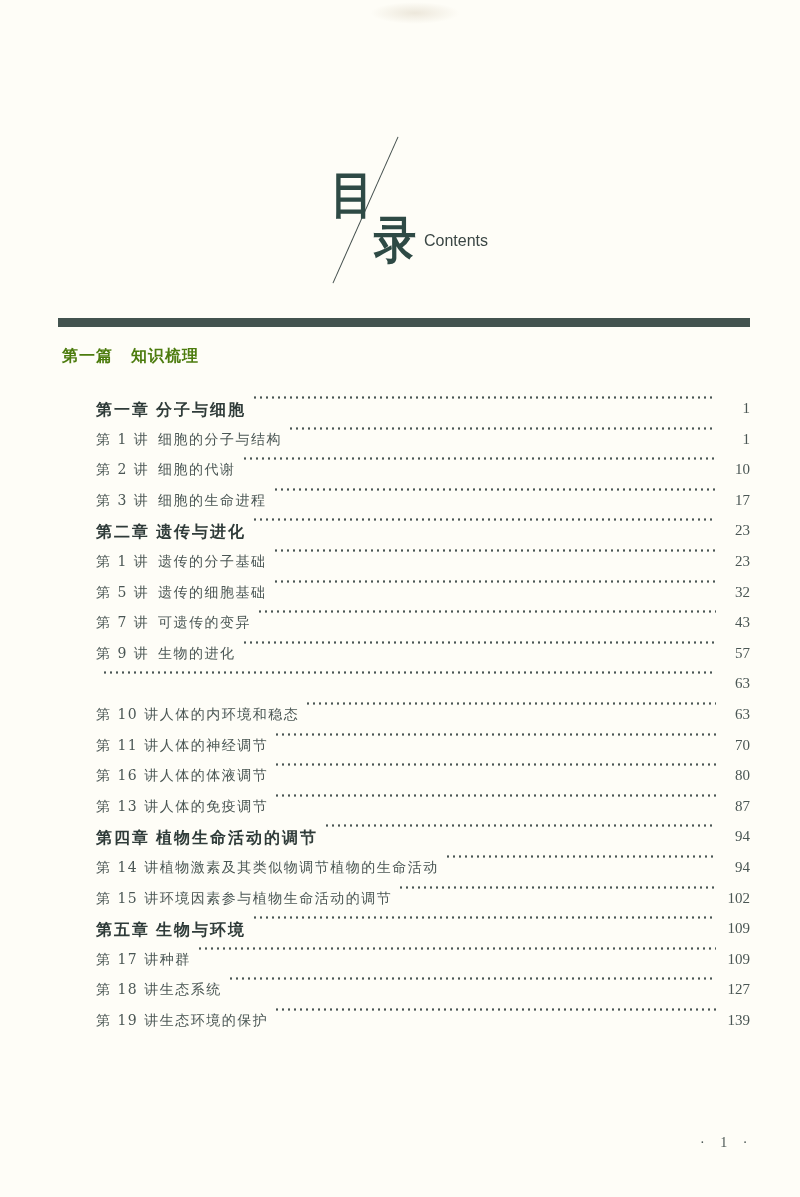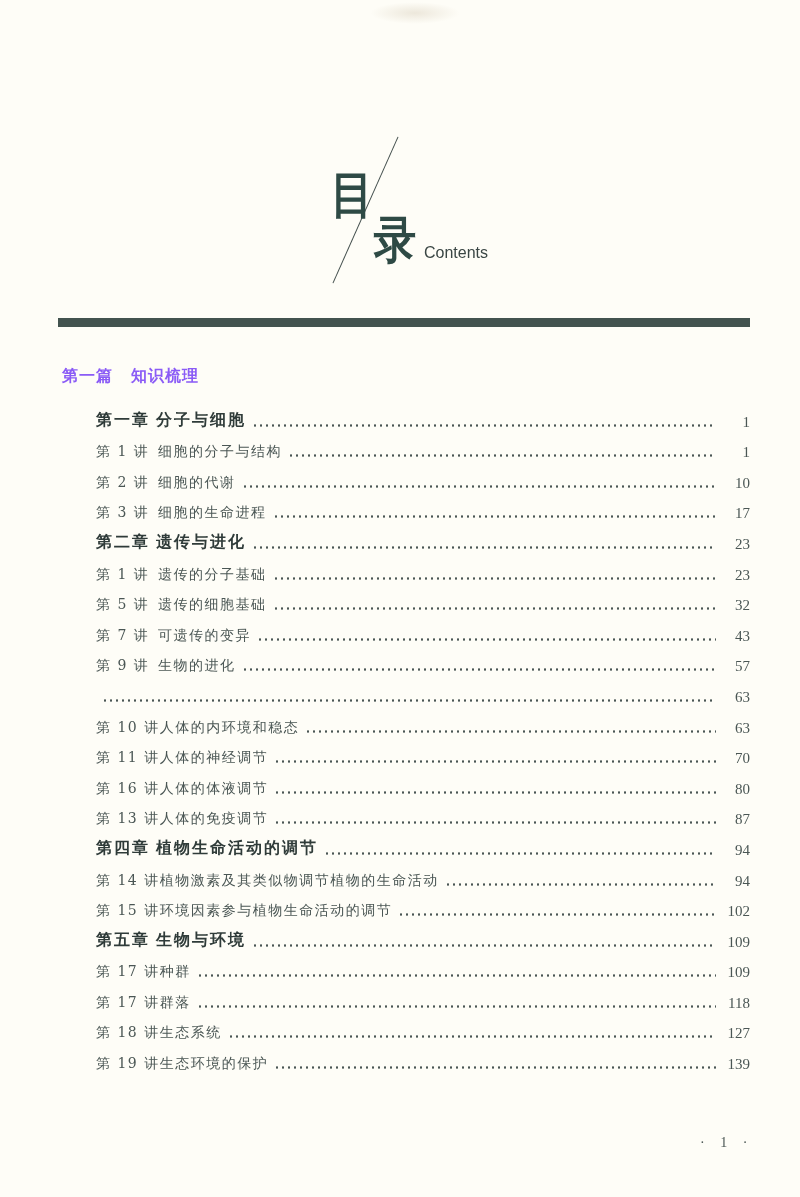--- a/index.html
+++ b/index.html
@@ -25,35 +25,35 @@
     font-size: 50px; color: #2e4a45; line-height: 1;
     transform: scaleX(0.85);
   }
   .title-lu {
     position: absolute; left: 370px; top: 215px;
     font-family: "DejaVu Sans", sans-serif; font-weight: bold;
     font-size: 50px; color: #2e4a45; line-height: 1;
     transform: scaleX(0.85);
   }
   .title-en {
-    position: absolute; left: 424px; top: 244px;
+    position: absolute; left: 424px; top: 232px;
     font-family: "Liberation Sans", sans-serif; font-size: 16px; color: #3a4644;
   }
   .dark-bar {
     position: absolute; left: 58px; top: 318px; width: 692px; height: 9px;
     background: #43534f;
   }
   .part-title {
-    position: absolute; left: 62px; top: 366px;
-    font-size: 16px; font-weight: bold; color: #8b5cf6; letter-spacing: 1px;
+    position: absolute; left: 62px; top: 346px;
+    font-size: 16px; font-weight: bold; color: #4d7c0f; letter-spacing: 1px;
   }
   .part-title .gap { display: inline-block; width: 18px; }
   .toc { position: absolute; left: 96px; top: 400px; width: 654px; }
   .row {
-    display: flex; align-items: flex-end; height: 30.6px;
+    display: flex; align-items: flex-start; height: 30.6px;
     white-space: nowrap;
   }
   .row.chapter .label { font-size: 16px; font-weight: bold; color: #2f3b39; letter-spacing: 2px; font-family: "DejaVu Sans", sans-serif; }
   .row.lecture .label { font-size: 14px; color: #4a5654; letter-spacing: 1.5px; }
   .label .num { display: inline-block; min-width: 62px; }
   .row.chapter .label .num { min-width: 60px; }
   .dots {
     flex: 1; margin: 0 6px; height: 1px; position: relative; top: -4px;
     background-image: radial-gradient(circle, #4a5654 1px, transparent 1.3px);
     background-size: 6px 3px; background-repeat: repeat-x; background-position: 0 center;
@@ -175,25 +175,20 @@
       <span class="label"><span class="num">第五章</span><span>生物与环境</span></span>
       <span class="dots"></span>
       <span class="page">109</span>
     </div>
     <div class="row lecture">
       <span class="label"><span class="num">第 17 讲</span><span>种群</span></span>
       <span class="dots"></span>
       <span class="page">109</span>
     </div>
     <div class="row lecture">
-      <span class="label"><span class="num">第 17 讲</span><span>群落</span></span>
-      <span class="dots"></span>
-      <span class="page">118</span>
-    </div>
-    <div class="row lecture">
       <span class="label"><span class="num">第 18 讲</span><span>生态系统</span></span>
       <span class="dots"></span>
       <span class="page">127</span>
     </div>
     <div class="row lecture">
       <span class="label"><span class="num">第 19 讲</span><span>生态环境的保护</span></span>
       <span class="dots"></span>
       <span class="page">139</span>
     </div>
   </div>

